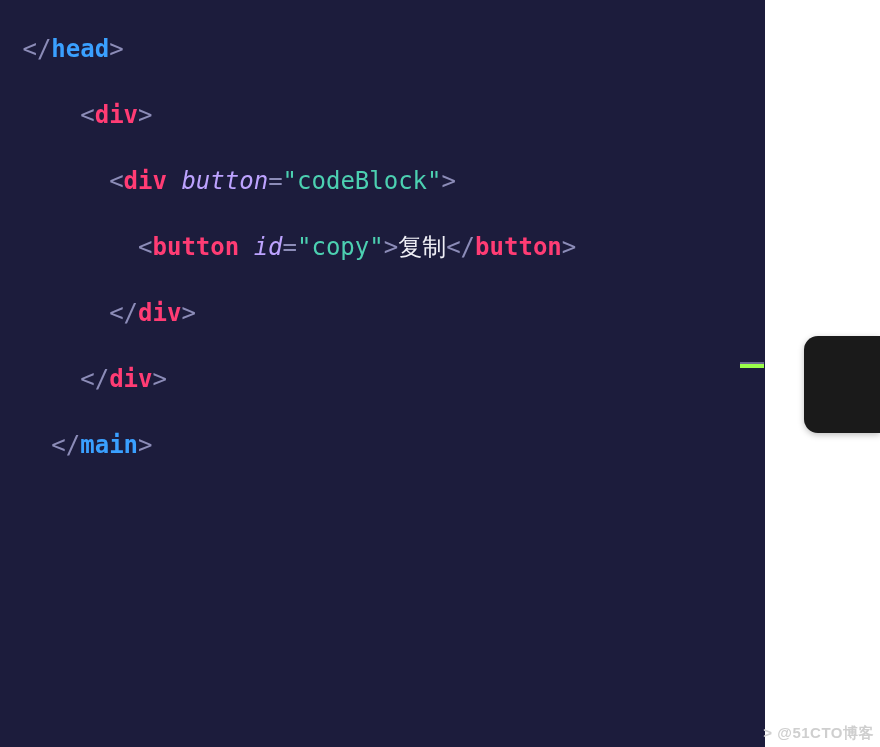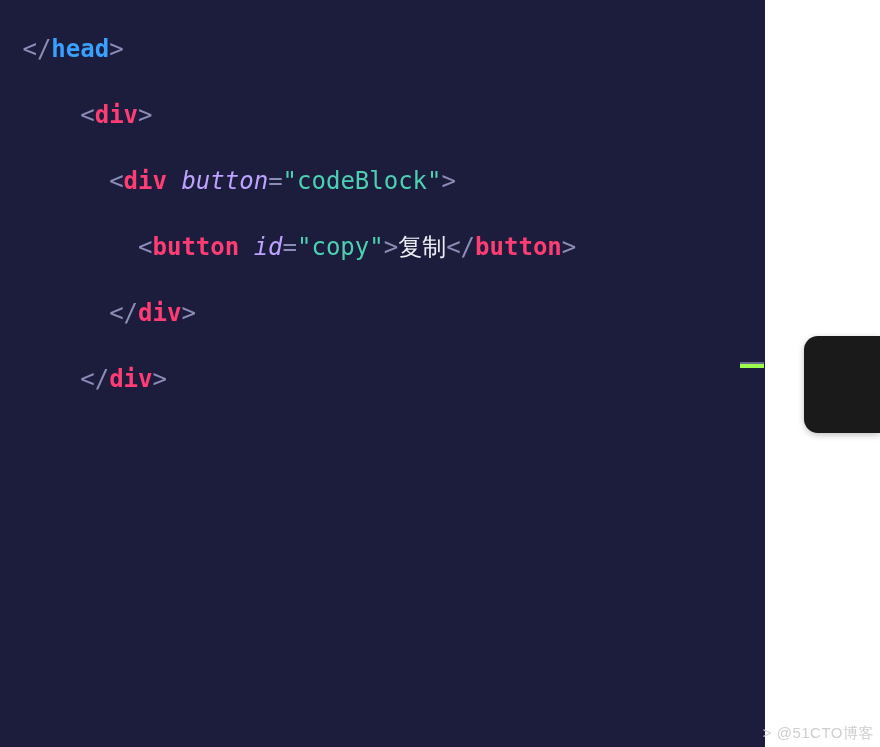--- a/index.html
+++ b/index.html
@@ -64,36 +64,38 @@
   }
 
   .watermark {
     position: absolute;
     right: 6px;
     bottom: 4px;
     color: #cfcfcf;
     font-family: Arial, sans-serif;
     font-size: 15px;
     letter-spacing: 0.5px;
+    font-weight: bold;
   }
 
   .editor .line { display: block; height: 33px; }
 </style>
 </head>
 <body>
 
 <div class="stage">
 
   <div class="editor">
 <span class="line"> <span class="c-angle">&lt;/</span><span class="c-tag">head</span><span class="c-angle">&gt;</span></span>
 <span class="line">     <span class="c-angle">&lt;</span><span class="c-redtag">div</span><span class="c-angle">&gt;</span></span>
 <span class="line">       <span class="c-angle">&lt;</span><span class="c-redtag">div</span> <span class="c-attr">button</span><span class="c-eq">=</span><span class="c-str">"codeBlock"</span><span class="c-angle">&gt;</span></span>
 <span class="line">         <span class="c-angle">&lt;</span><span class="c-redtag">button</span> <span class="c-attr">id</span><span class="c-eq">=</span><span class="c-str">"copy"</span><span class="c-angle">&gt;</span><span class="c-text">复制</span><span class="c-angle">&lt;/</span><span class="c-redtag">button</span><span class="c-angle">&gt;</span></span>
 <span class="line">       <span class="c-angle">&lt;/</span><span class="c-redtag">div</span><span class="c-angle">&gt;</span></span>
 <span class="line">     <span class="c-angle">&lt;/</span><span class="c-redtag">div</span><span class="c-angle">&gt;</span></span>
+<span class="line">   <span class="c-angle">&lt;/</span><span class="c-tag">main</span><span class="c-angle">&gt;</span></span>
 <span class="line"> </span>
 
 
 
 
 
 
 
 
 

